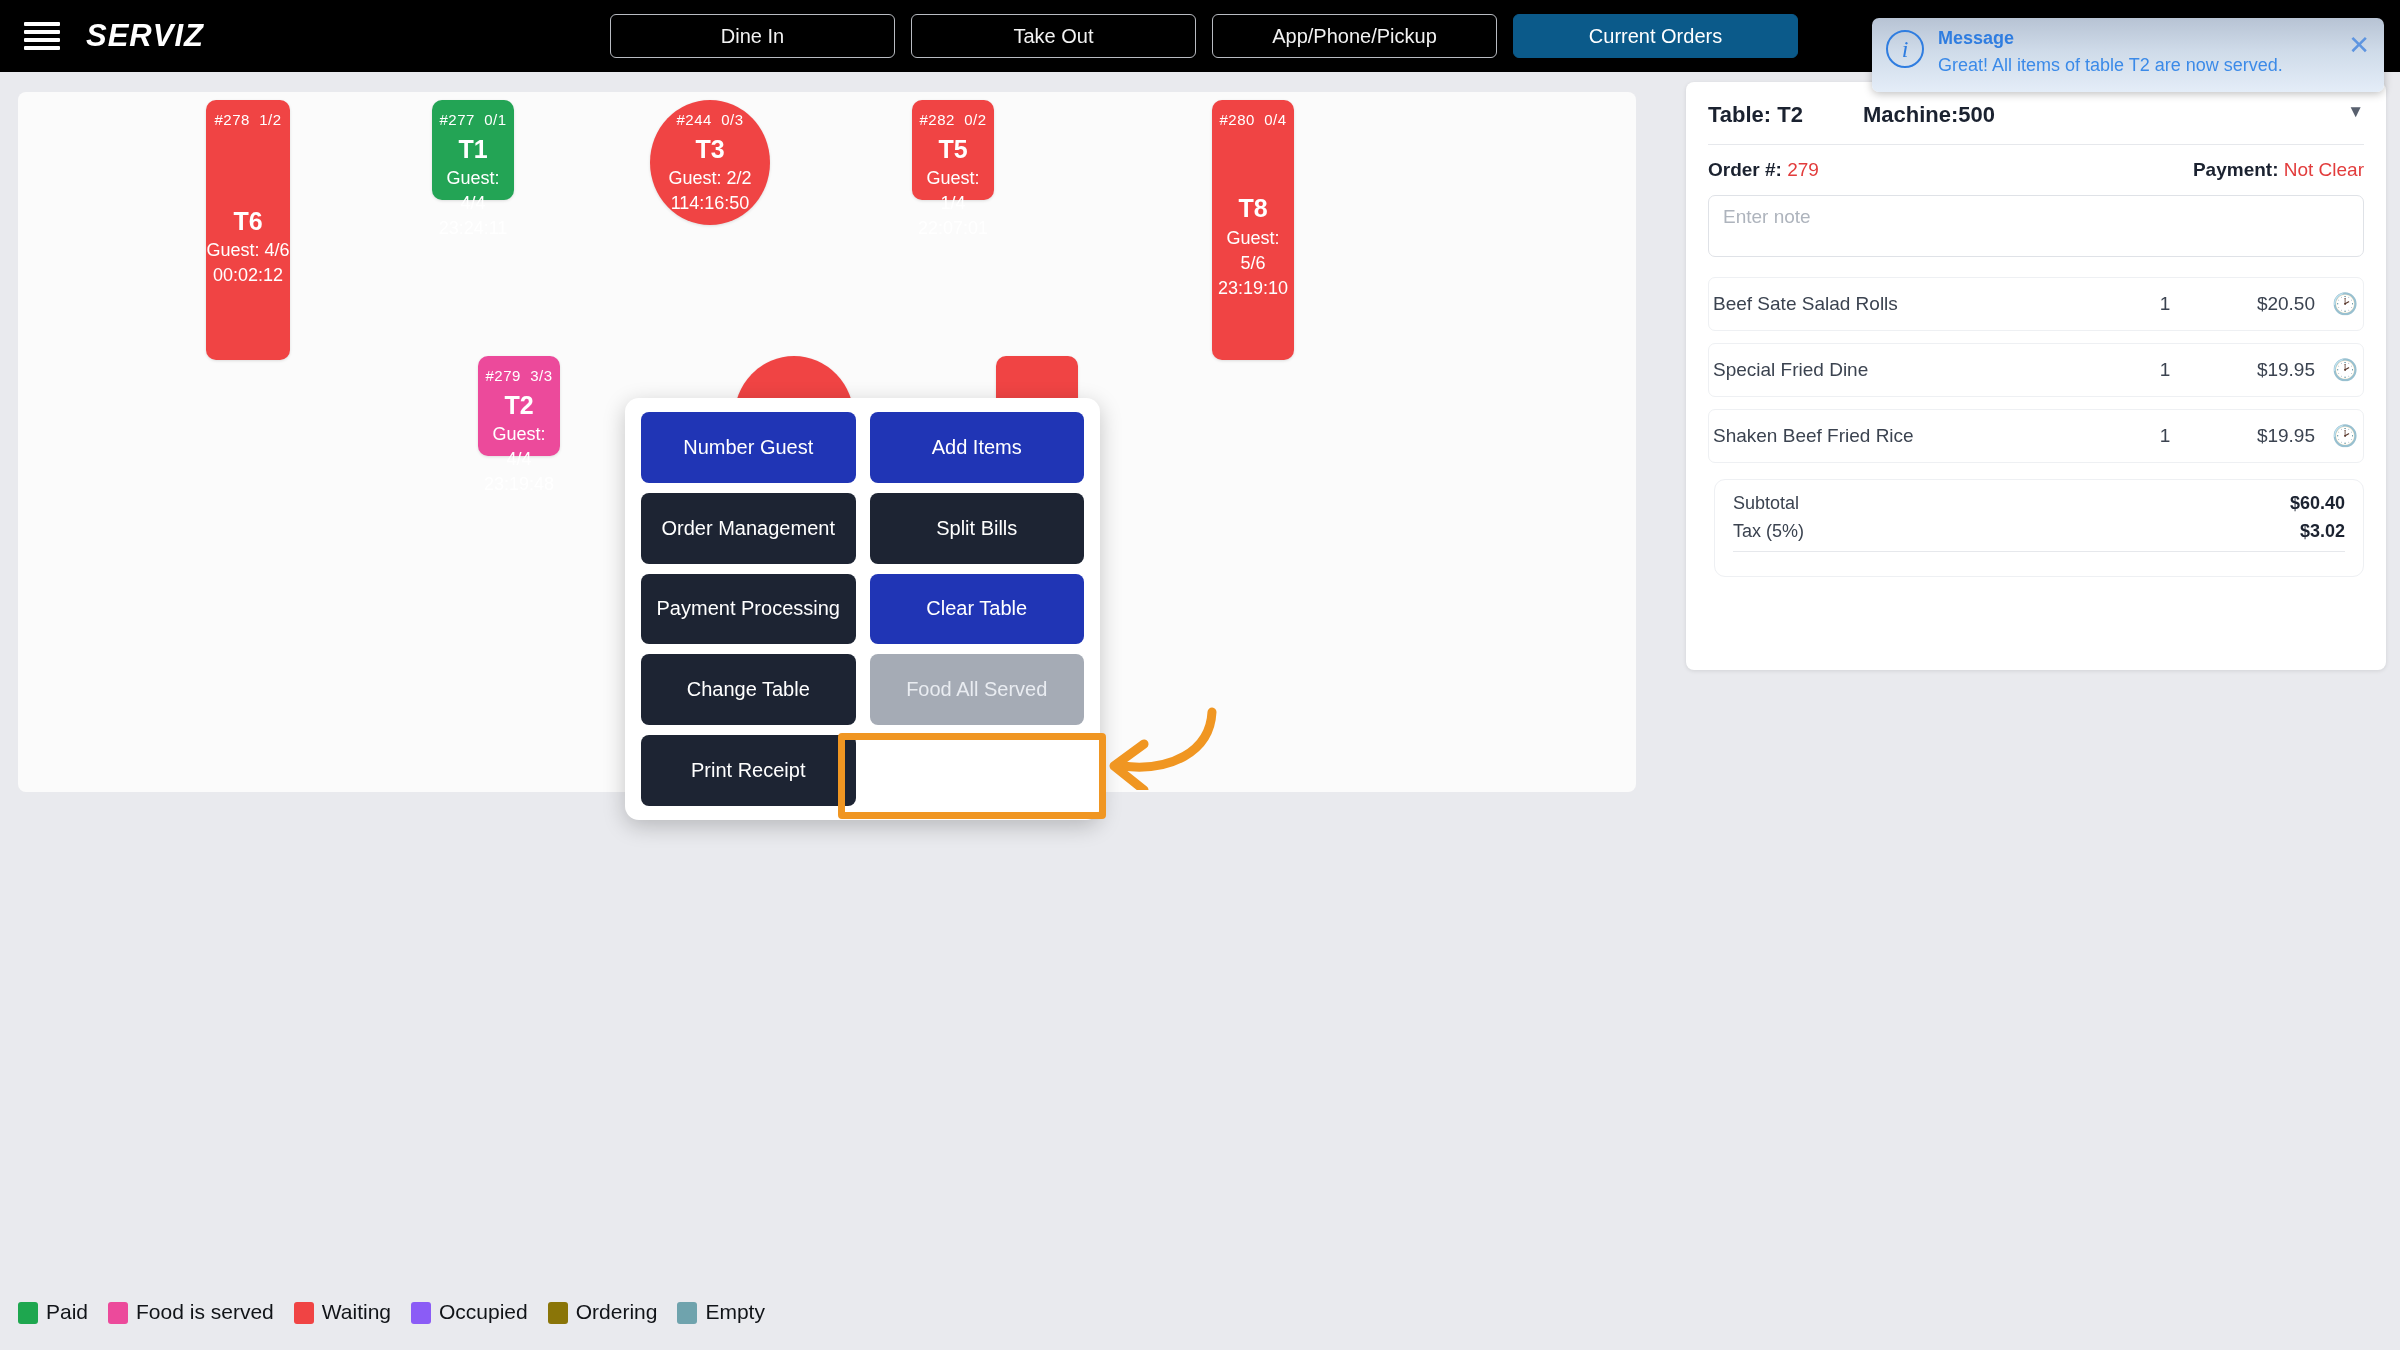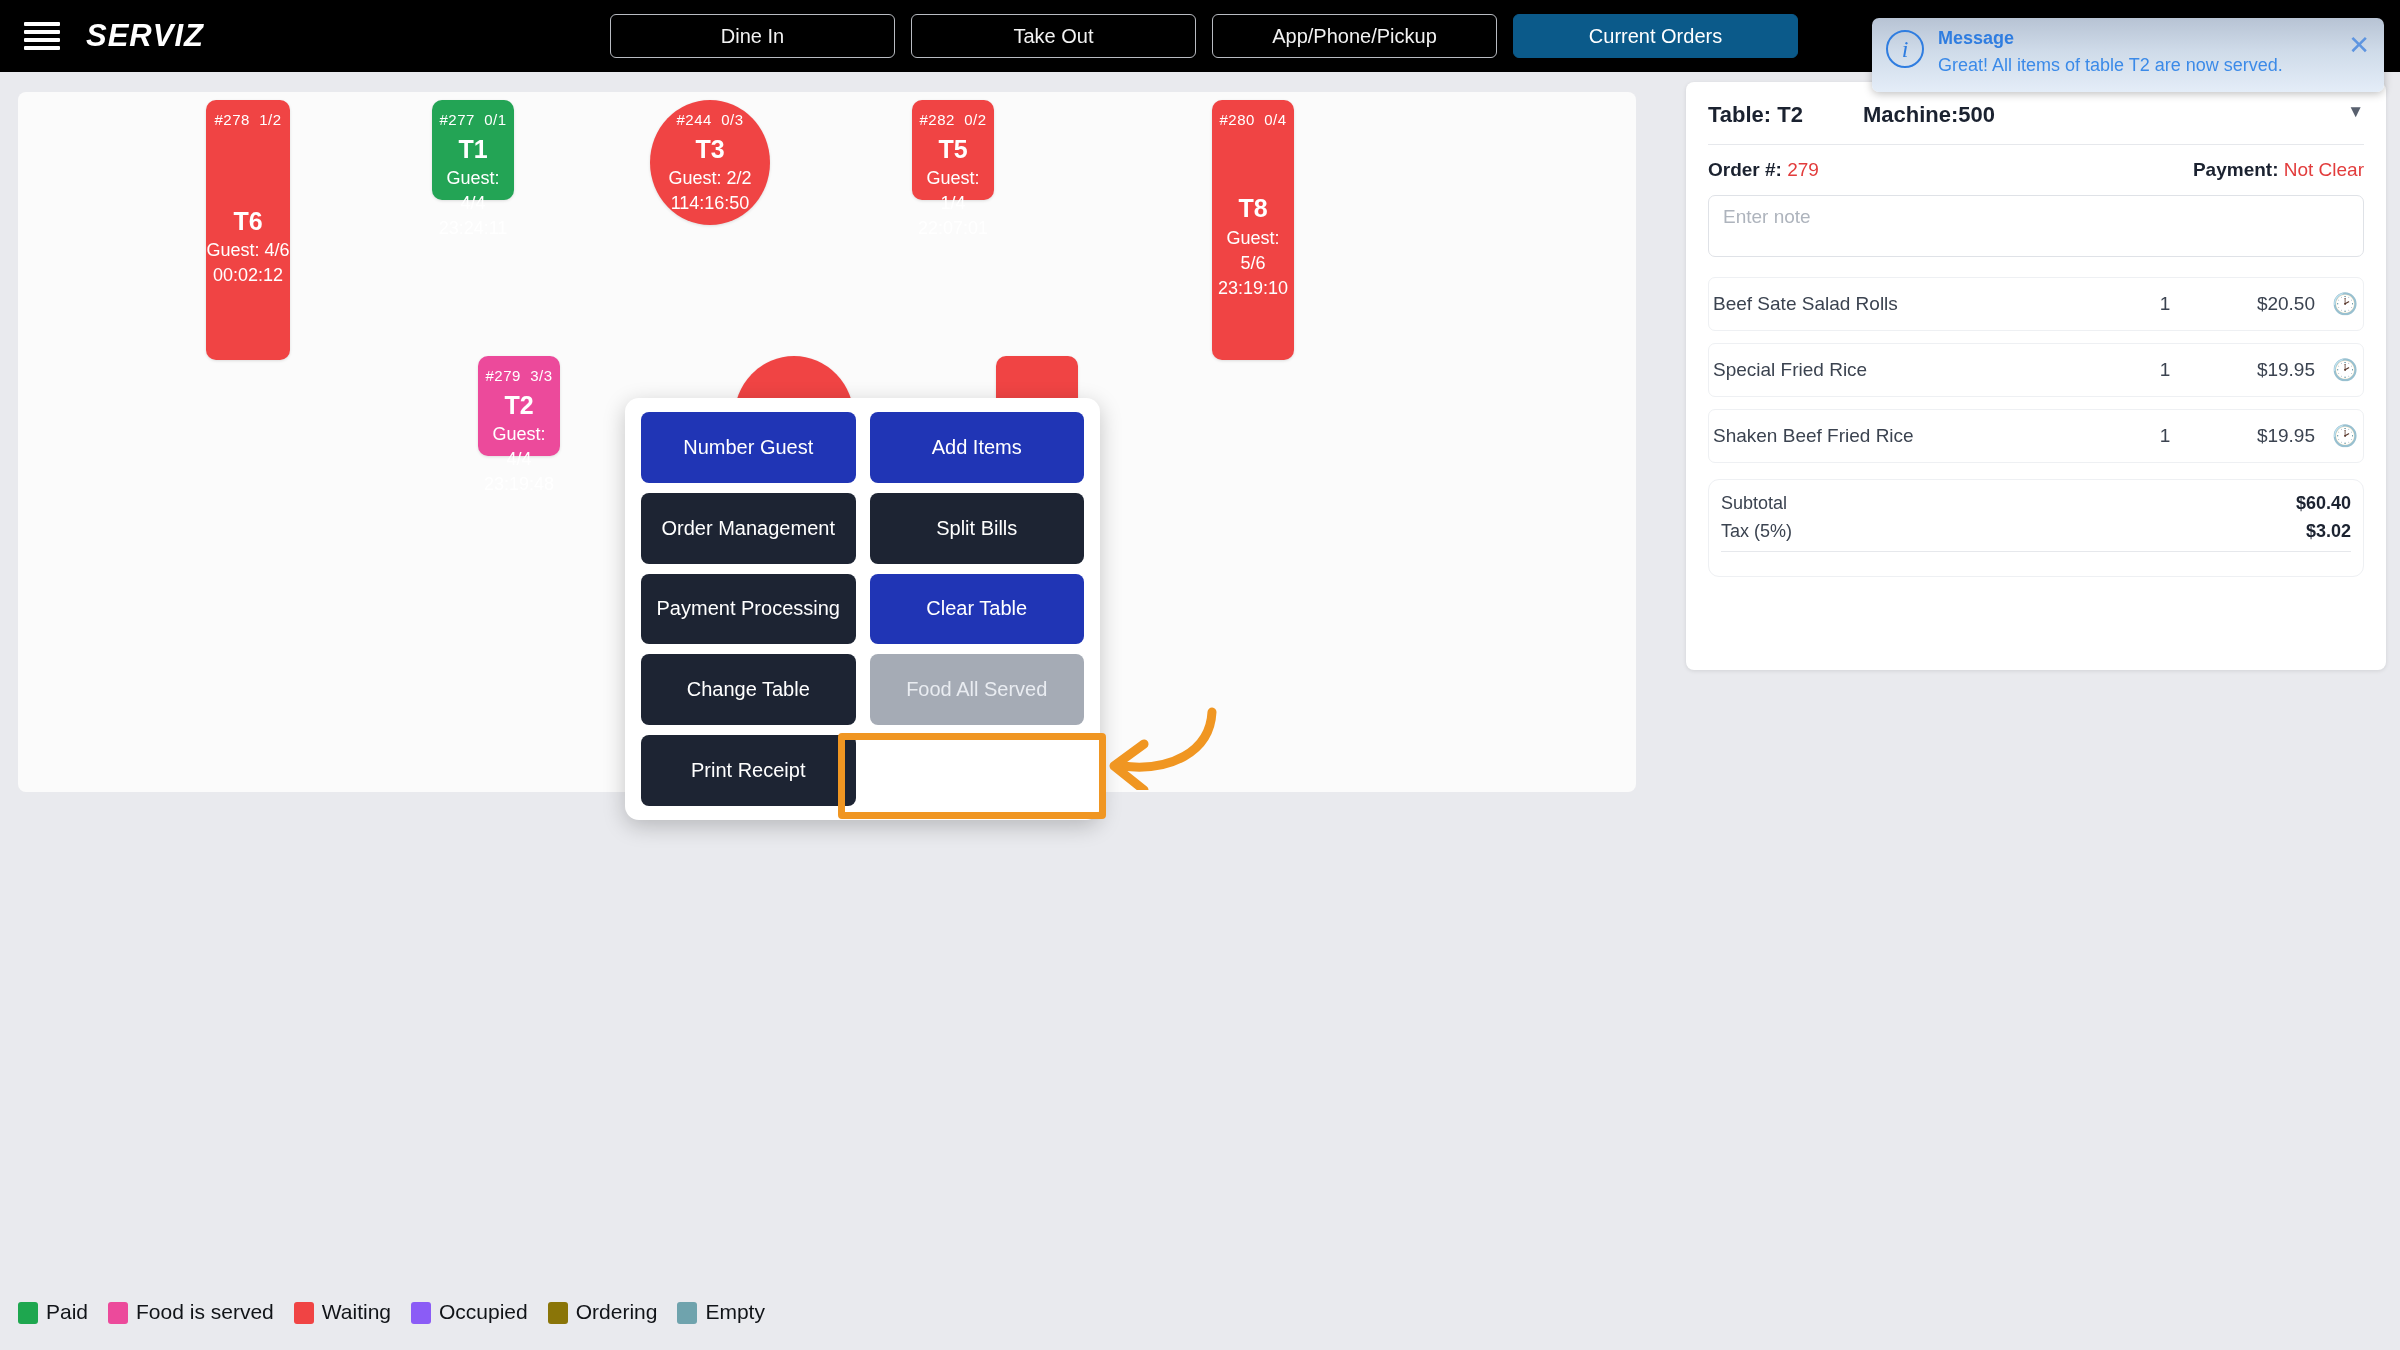--- a/index.html
+++ b/index.html
@@ -121,21 +121,22 @@
     height: 54px; border: 1px solid #eef0f3; border-radius: 7px;
     display: flex; align-items: center; padding: 0 4px;
     font-size: 19px; color: #3b4350;
   }
   .item .nm { flex: 1; }
   .item .qty { width: 80px; text-align: center; }
   .item .pr { width: 110px; text-align: right; }
   .item .clk { width: 44px; text-align: right; color: #2f6fe0; font-size: 21px; }
   .totals {
     margin-top: 16px; border: 1px solid #eef0f3; border-radius: 11px;
-    padding: 13px 12px;
+    padding: 13px 18px;
+    margin-left: 6px;
   }
   .trow { display: flex; justify-content: space-between; font-size: 18px; color: #3b4350; margin-bottom: 7px; }
   .trow .v { font-weight: bold; color: #1b2230; }
   .tsep { height: 1px; background: #e6e8ec; margin: 9px 0 11px; }
   .trow.big { font-size: 22px; font-weight: bold; color: #1b2230; margin-bottom: 0; }
   .trow.big .v { font-size: 24px; }
 
   
   .toast {
     position: absolute; left: 1872px; top: 18px;
@@ -277,21 +278,21 @@
   </div>
   <textarea class="note" placeholder="Enter note" style=""></textarea>
   <div class="items" id="items">
       <div class="item">
         <span class="nm">Beef Sate Salad Rolls</span>
         <span class="qty">1</span>
         <span class="pr">$20.50</span>
         <span class="clk">🕑</span>
       </div>
       <div class="item">
-        <span class="nm">Special Fried Rice</span>
+        <span class="nm">Special Fried Dine</span>
         <span class="qty">1</span>
         <span class="pr">$19.95</span>
         <span class="clk">🕑</span>
       </div>
       <div class="item">
         <span class="nm">Shaken Beef Fried Rice</span>
         <span class="qty">1</span>
         <span class="pr">$19.95</span>
         <span class="clk">🕑</span>
       </div>

